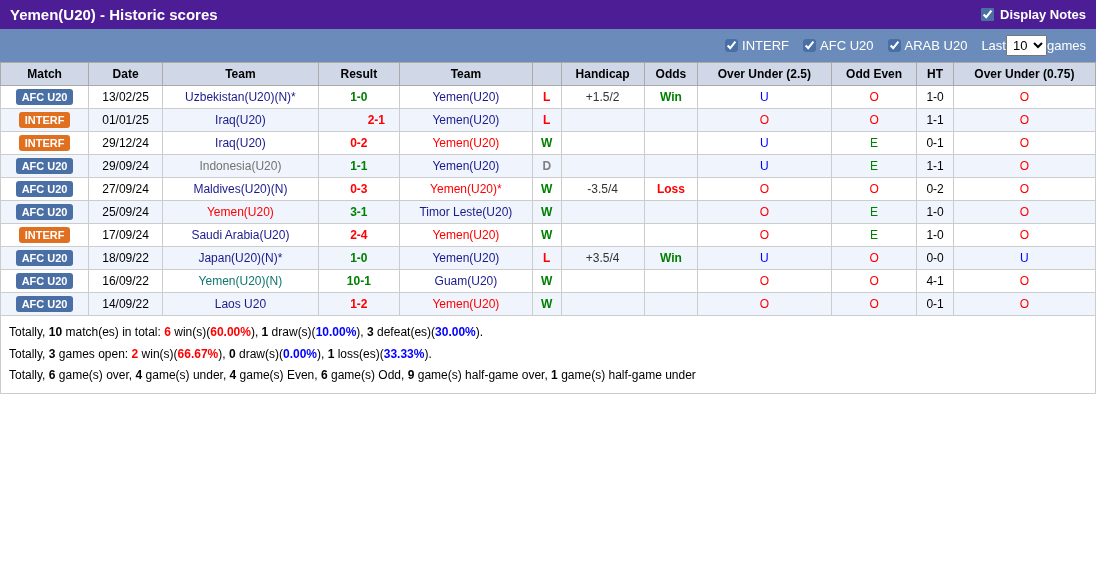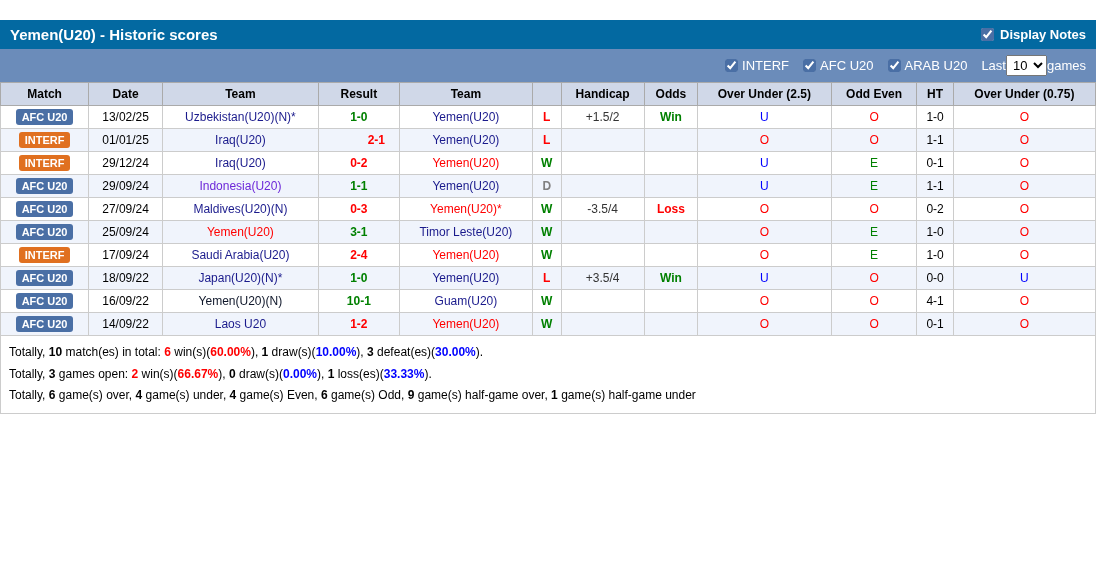--- a/index.html
+++ b/index.html
@@ -1,27 +1,26 @@
 <!DOCTYPE html>
 <html><head>
   <meta charset="utf-8">
   <style>
     * { box-sizing: border-box; margin: 0; padding: 0; }
     body { font-family: Arial, sans-serif; font-size: 13px; background: #fff; width: 1096px; }
 
     .title-bar {
-      background: #0369a1;
+      background: #4c1d95;
       color: #fff;
       font-size: 15px;
       font-weight: bold;
       padding: 6px 10px;
       display: flex;
       align-items: center;
       justify-content: space-between;
-      margin-top: 20px;
     }
     .title-bar .display-notes {
       display: flex;
       align-items: center;
       gap: 6px;
       font-size: 13px;
     }
     .filter-bar {
       background: #6b8cba;
       padding: 6px 10px;
@@ -195,21 +194,21 @@
         <td style="color: rgb(51, 51, 51);"></td>
         <td></td>
         <td class="ou-U">U</td>
         <td class="oe-E">E</td>
         <td>0-1</td>
         <td class="ou-O">O</td>
       </tr>
       <tr>
         <td><span class="badge badge-afc">AFC U20</span></td>
         <td>29/09/24</td>
-        <td style="color: #6d28d9;">Indonesia(U20)</td>
+        <td style="color: #737373;">Indonesia(U20)</td>
         <td style="color: green; font-weight: bold;">1-1</td>
         <td style="color: rgb(26, 26, 140);">Yemen(U20)</td>
         <td class="wdl-D">D</td>
         <td style="color: rgb(51, 51, 51);"></td>
         <td></td>
         <td class="ou-U">U</td>
         <td class="oe-E">E</td>
         <td>1-1</td>
         <td class="ou-O">O</td>
       </tr>
@@ -265,21 +264,21 @@
         <td style="color: rgb(51, 51, 51);">+3.5/4</td>
         <td style="color: green; font-weight: bold;">Win</td>
         <td class="ou-U">U</td>
         <td class="oe-O">O</td>
         <td>0-0</td>
         <td class="ou-U">U</td>
       </tr>
       <tr>
         <td><span class="badge badge-afc">AFC U20</span></td>
         <td>16/09/22</td>
-        <td style="color: #0f172a; text-align: center;">Yemen(U20)(N)</td>
+        <td style="color: #0f766e; text-align: center;">Yemen(U20)(N)</td>
         <td style="color: green; font-weight: bold;">10-1</td>
         <td style="color: rgb(26, 26, 140);">Guam(U20)</td>
         <td class="wdl-W">W</td>
         <td style="color: rgb(51, 51, 51);"></td>
         <td></td>
         <td class="ou-O">O</td>
         <td class="oe-O">O</td>
         <td>4-1</td>
         <td class="ou-O">O</td>
       </tr>

